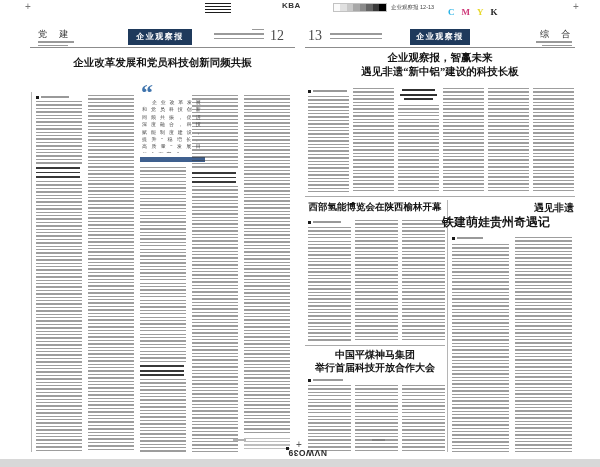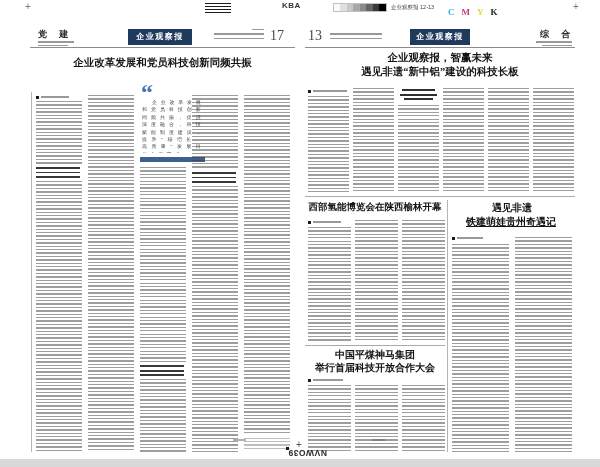--- a/index.html
+++ b/index.html
@@ -10,21 +10,21 @@
   .tx{background:repeating-linear-gradient(180deg,rgba(60,60,60,.50) 0px,rgba(60,60,60,.50) 1.3px,transparent 1.3px,transparent 3.4px);}
   .txd{background:repeating-linear-gradient(180deg,rgba(12,12,12,.82) 0px,rgba(12,12,12,.82) 1.9px,transparent 1.9px,transparent 4.6px);}
   .txl{background:repeating-linear-gradient(180deg,rgba(110,110,110,.45) 0px,rgba(110,110,110,.45) 1.1px,transparent 1.1px,transparent 3.2px);}
   .stripeline{background:rgba(70,70,70,.55);height:2px;}
   .sq{background:#1a1a1a;width:2.6px;height:2.6px;}
   .rule{background:#8c8c8c;}
   .vrule{background:#b5b5b5;}
   .hl{font-family:"Liberation Serif",serif;font-weight:700;color:#141414;text-align:center;line-height:1.15;}
   .masthead{background:#1f3a5c;color:#ffffff;font-family:"Liberation Serif",serif;font-weight:700;
             font-size:8px;letter-spacing:1.5px;text-align:center;line-height:16px;}
-  .section-label{font-family:"Liberation Serif",serif;font-weight:700;font-size:9px;letter-spacing:5px;color:#2a2a2a;white-space:nowrap;}
+  .section-label{font-family:"Liberation Serif",serif;font-weight:400;font-size:9px;letter-spacing:5px;color:#2a2a2a;white-space:nowrap;}
   .pagenum{font-family:"Liberation Serif",serif;font-size:14px;color:#4a4a4a;}
   .plus{font-size:10px;color:#777;line-height:1;}
   .regstripes{background:repeating-linear-gradient(180deg,#1d1d1d 0px,#1d1d1d 1.4px,#ffffff 1.4px,#ffffff 2.9px);}
   .grayscale-bar{background:linear-gradient(90deg,#fafafa 0 12%,#e0e0e0 12% 25%,#c8c8c8 25% 37%,#a8a8a8 37% 50%,#8a8a8a 50% 62%,#646464 62% 75%,#3a3a3a 75% 87%,#000 87% 100%);border:0.5px solid #c2c2c2;}
   .plateinfo{font-size:5.5px;color:#444;white-space:nowrap;}
   .kba{font-size:8px;font-weight:700;color:#333;letter-spacing:.5px;}
   .cmyk span{display:inline-block;margin-right:7px;font-weight:700;font-size:9px;font-family:"Liberation Serif",serif;}
   .c-c{color:#2ab3e6}.c-m{color:#cf3a7a}.c-y{color:#e8d82a}.c-k{color:#222}
   .quote-mark{font-family:"Liberation Serif",serif;font-weight:700;font-size:24px;line-height:1;color:#3f74ad;}
   .pull-quote{font-size:5px;line-height:7.4px;letter-spacing:3.2px;color:#4a4a4a;text-indent:10px;
@@ -51,21 +51,21 @@
 
   <section>
 
     <div class="abs section-label" style="left:38px;top:28px;">党 建</div>
     <div class="abs stripeline" style="left:38px;top:41px;width:36px;height:1.6px;"></div>
     <div class="abs stripeline" style="left:38px;top:44.5px;width:30px;height:1.6px;"></div>
     <div class="abs masthead" style="left:128px;top:29px;width:64px;height:16px;">企业观察报</div>
     <div class="abs stripeline" style="left:214px;top:33px;width:50px;height:1.6px;"></div>
     <div class="abs stripeline" style="left:214px;top:37.5px;width:50px;height:1.6px;"></div>
     <div class="abs stripeline" style="left:252px;top:29px;width:12px;height:1.4px;"></div>
-    <div class="abs pagenum" style="left:270px;top:28px;">17</div>
+    <div class="abs pagenum" style="left:270px;top:28px;">12</div>
     <div class="abs rule" style="left:30px;top:47px;width:265px;height:0.7px;"></div>
 
     <div class="abs hl" style="left:30px;top:57px;width:265px;font-size:10.5px;">企业改革发展和党员科技创新同频共振</div>
 
     <div class="abs vrule" style="left:31px;top:92px;width:0.7px;height:360px;"></div>
 
     <div class="abs sq" style="left:36px;top:96px;"></div>
     <div class="abs stripeline" style="left:41px;top:96.3px;width:28px;"></div>
     <div class="abs tx" style="left:36px;top:101px;width:46px;height:63px;"></div>
     <div class="abs txd" style="left:36px;top:167px;width:44px;height:11px;"></div>
@@ -127,22 +127,22 @@
     <div class="abs rule" style="left:305px;top:345px;width:140px;height:0.6px;background:#aaa;"></div>
 
     <div class="abs hl" style="left:305px;top:349px;width:140px;font-size:10px;">中国平煤神马集团</div>
     <div class="abs hl" style="left:305px;top:362px;width:140px;font-size:10px;">举行首届科技开放合作大会</div>
     <div class="abs sq" style="left:308px;top:379px;"></div>
     <div class="abs stripeline" style="left:313px;top:379.3px;width:30px;"></div>
     <div class="abs tx" style="left:308px;top:385px;width:43px;height:67px;"></div>
     <div class="abs tx" style="left:355px;top:385px;width:43px;height:67px;"></div>
     <div class="abs tx" style="left:402px;top:385px;width:43px;height:67px;"></div>
 
-    <div class="abs hl" style="left:450px;top:202px;width:124px;font-size:10px;">遇见非遗</div>
-    <div class="abs hl" style="left:449px;top:216px;width:124px;font-size:10px;text-decoration:underline;">铁建萌娃贵州奇遇记</div>
+    <div class="abs hl" style="left:450px;top:202px;width:124px;font-size:10px;text-align:right;">遇见非遗</div>
+    <div class="abs hl" style="left:434px;top:216px;width:124px;font-size:12px;">铁建萌娃贵州奇遇记</div>
     <div class="abs sq" style="left:452px;top:237px;"></div>
     <div class="abs stripeline" style="left:457px;top:237.3px;width:26px;"></div>
     <div class="abs tx" style="left:452px;top:244px;width:57px;height:208px;"></div>
     <div class="abs tx" style="left:515px;top:237px;width:57px;height:215px;"></div>
   </section>
 
   <div class="abs plus" style="left:296px;top:440px;color:#555;">+</div>
   <div class="abs plate-code" style="left:288px;top:448px;">NVWO39</div>
   <div class="abs micro" style="left:233px;top:439px;width:13px;"></div>
   <div class="abs micro" style="left:372px;top:439px;width:13px;"></div>

